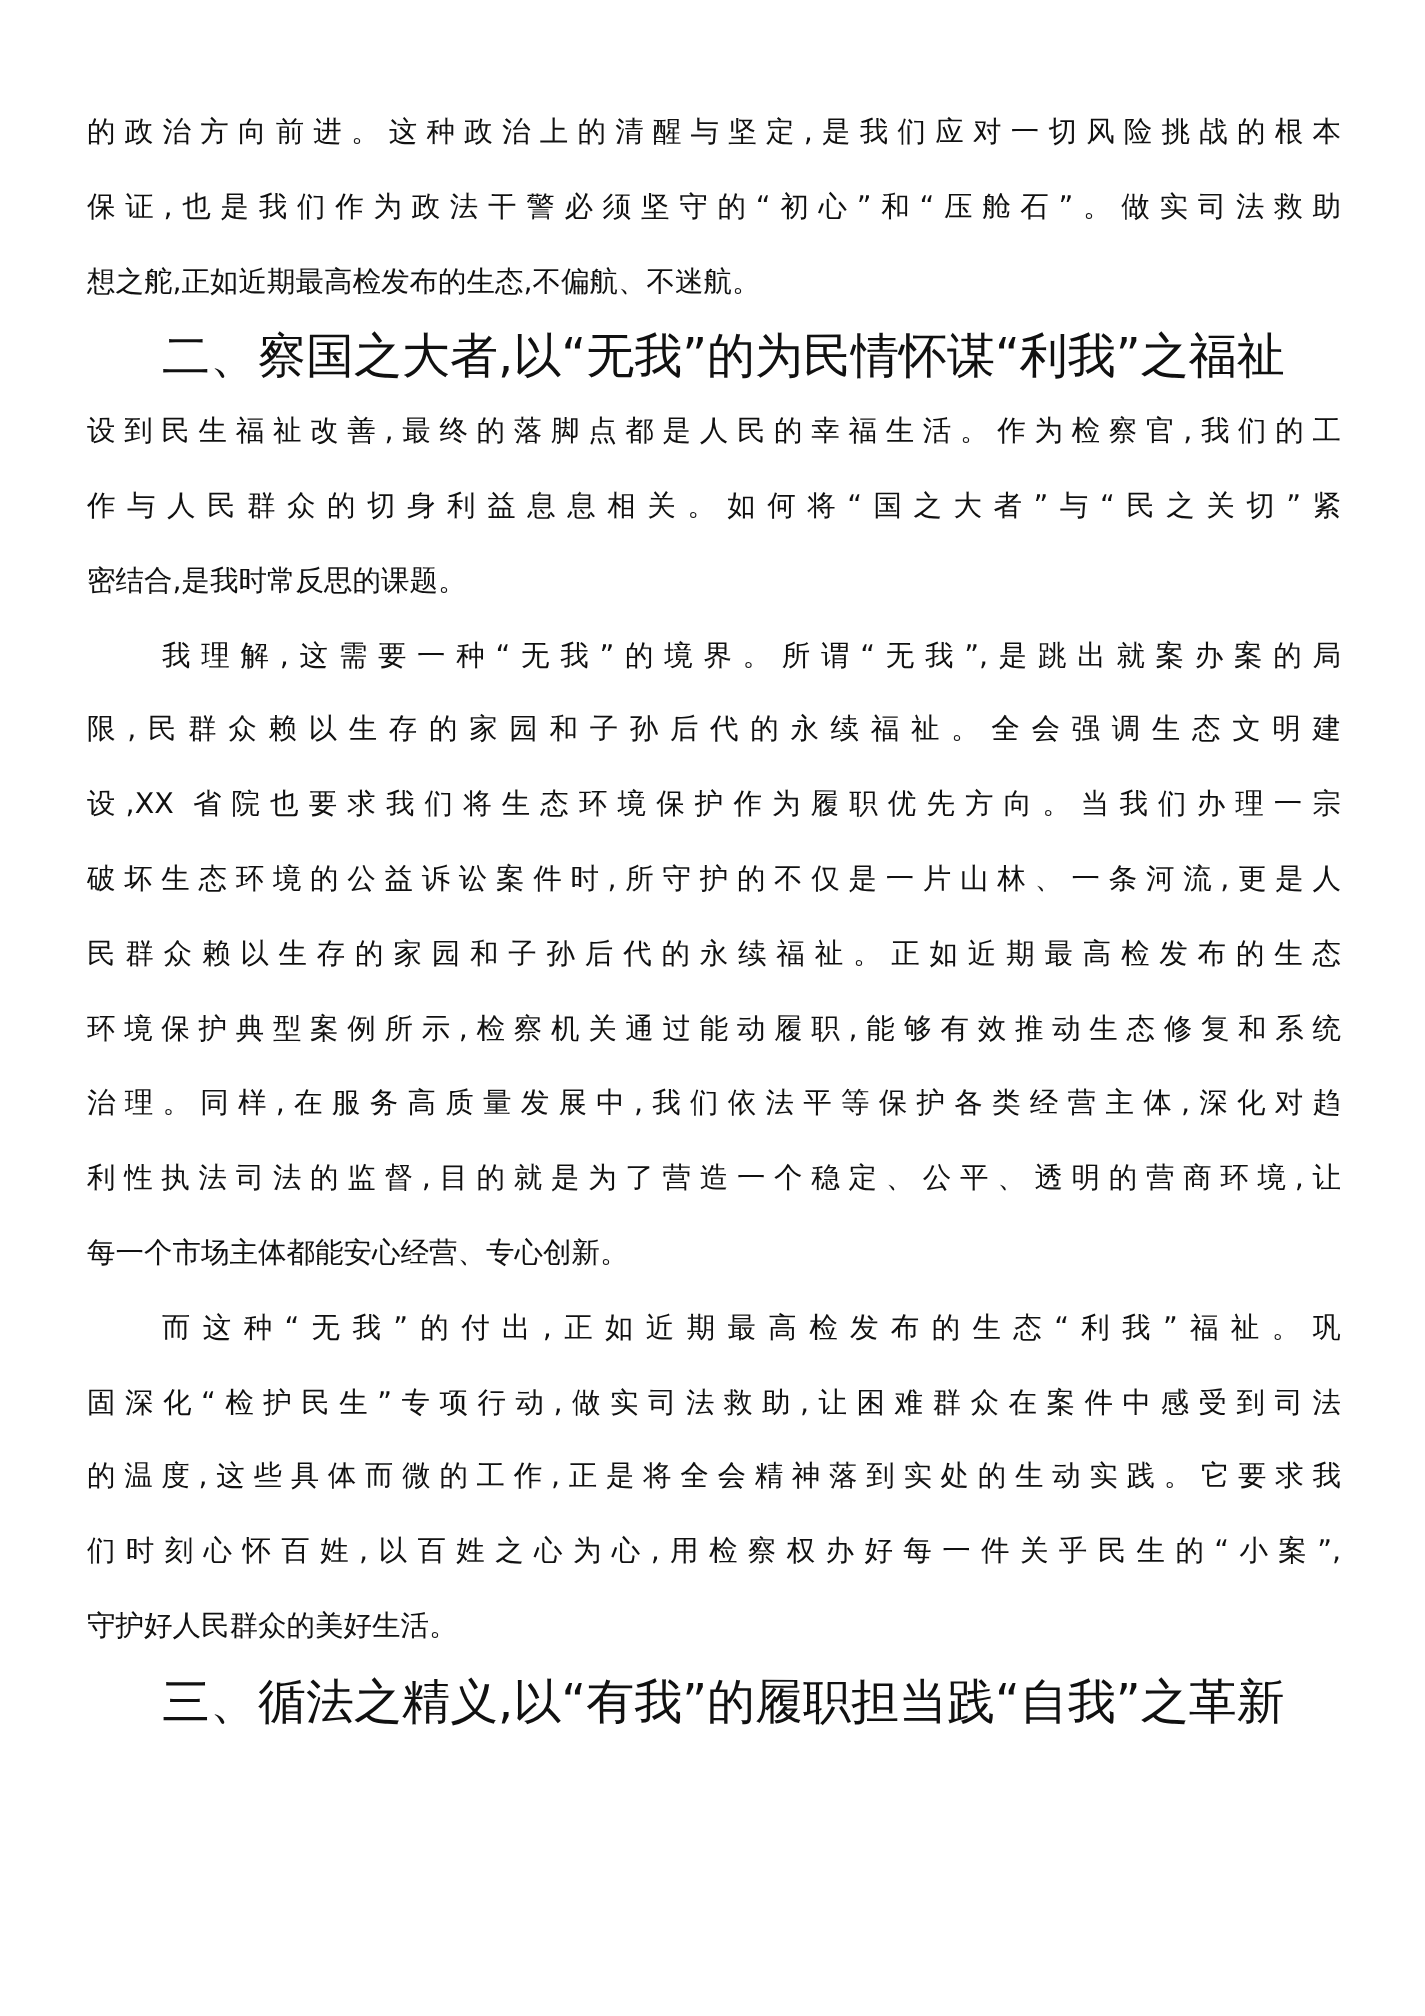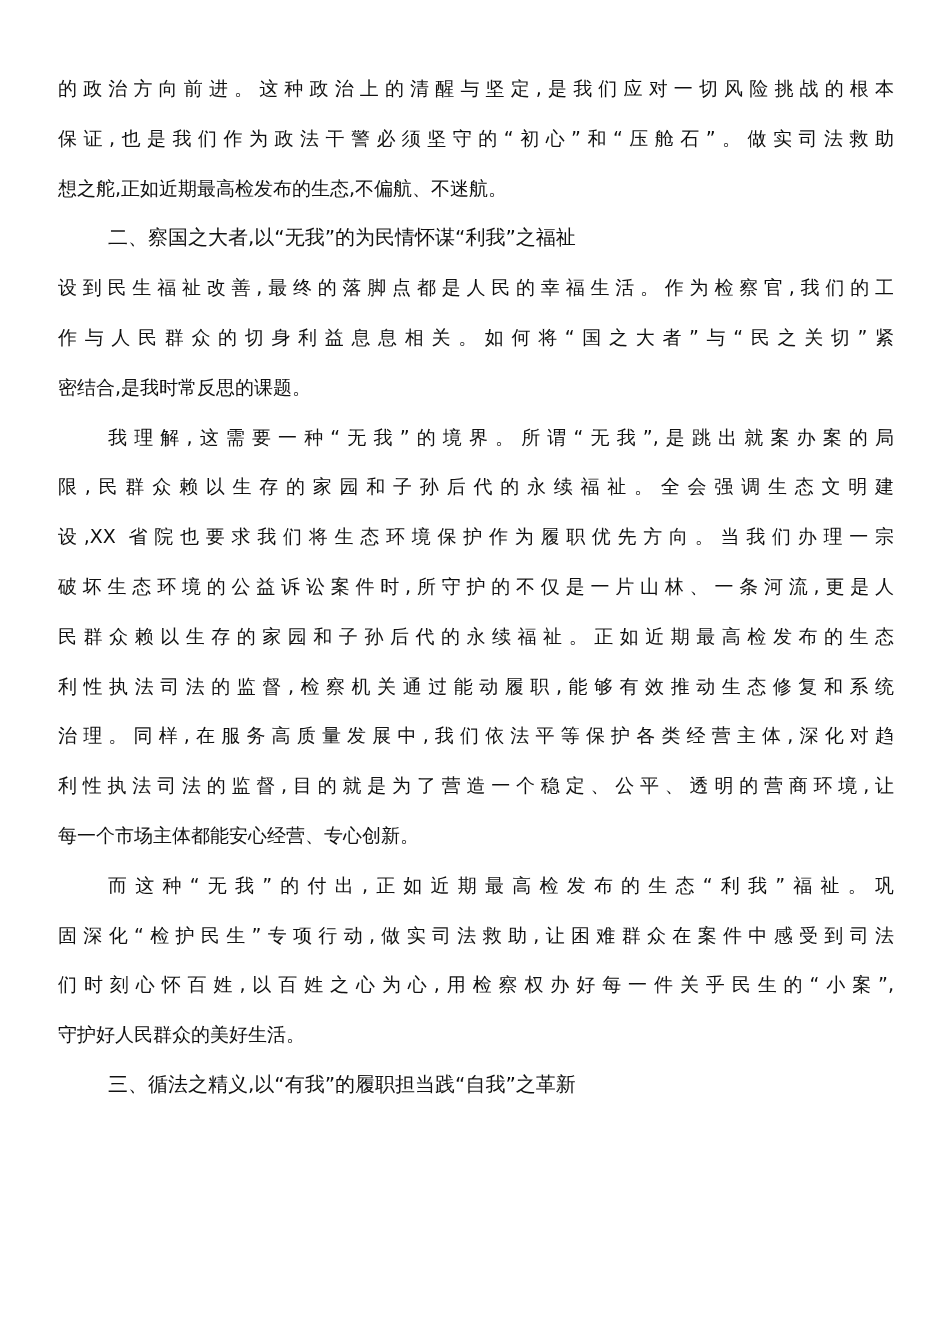--- a/index.html
+++ b/index.html
@@ -32,21 +32,21 @@
     }
     .line.last {
       text-align-last: left;
     }
     .line.indent {
       padding-left: 50px;
     }
     .heading {
       height: 49.8px;
       line-height: 49.8px;
-      font-size: 20px;
+      font-size: 32px;
       white-space: nowrap;
       padding-left: 50px;
       text-align-last: left;
     }
     .para { margin: 0; }
   </style>
 </head>
 <body>
 
 <div class="page">
@@ -64,28 +64,29 @@
     <div class="line">作与人民群众的切身利益息息相关。如何将“国之大者”与“民之关切”紧</div>
     <div class="line last">密结合,是我时常反思的课题。</div>
   </div>
 
   <div class="para">
     <div class="line indent">我理解,这需要一种“无我”的境界。所谓“无我”,是跳出就案办案的局</div>
     <div class="line">限,民群众赖以生存的家园和子孙后代的永续福祉。全会强调生态文明建</div>
     <div class="line">设,XX 省院也要求我们将生态环境保护作为履职优先方向。当我们办理一宗</div>
     <div class="line">破坏生态环境的公益诉讼案件时,所守护的不仅是一片山林、一条河流,更是人</div>
     <div class="line">民群众赖以生存的家园和子孙后代的永续福祉。正如近期最高检发布的生态</div>
-    <div class="line">利性执法司法的监督,检察机关通过能动履职,能够有效推动生态修复和系统</div>
+    <div class="line">环境保护典型案例所示,检察机关通过能动履职,能够有效推动生态修复和系统</div>
     <div class="line">治理。同样,在服务高质量发展中,我们依法平等保护各类经营主体,深化对趋</div>
     <div class="line">利性执法司法的监督,目的就是为了营造一个稳定、公平、透明的营商环境,让</div>
     <div class="line last">每一个市场主体都能安心经营、专心创新。</div>
   </div>
 
   <div class="para">
     <div class="line indent">而这种“无我”的付出,正如近期最高检发布的生态“利我”福祉。巩</div>
     <div class="line">固深化“检护民生”专项行动,做实司法救助,让困难群众在案件中感受到司法</div>
+    <div class="line">的温度,这些具体而微的工作,正是将全会精神落到实处的生动实践。它要求我</div>
     <div class="line">们时刻心怀百姓,以百姓之心为心,用检察权办好每一件关乎民生的“小案”,</div>
     <div class="line last">守护好人民群众的美好生活。</div>
   </div>
 
   <div class="heading">三、循法之精义,以“有我”的履职担当践“自我”之革新</div>
 
 </div>
 
 </body></html>

